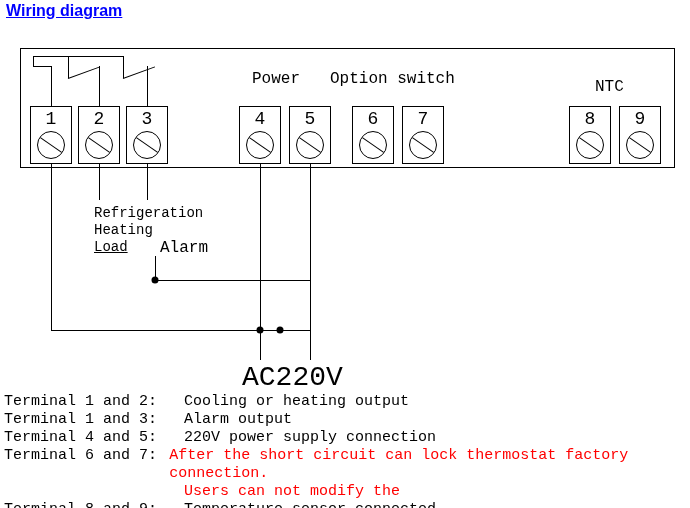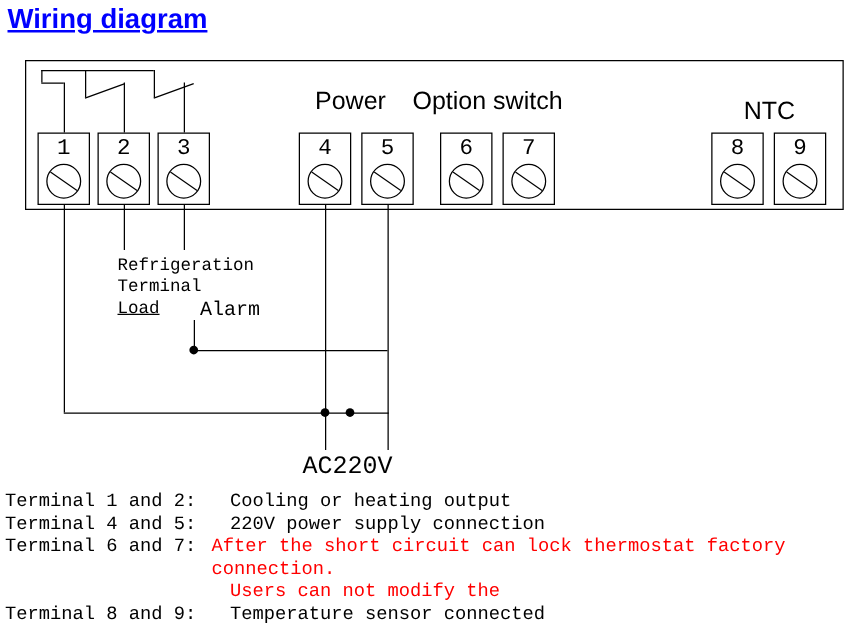--- a/index.html
+++ b/index.html
@@ -9,37 +9,37 @@
       background: #ffffff;
       font-family: "Courier New", monospace;
       position: relative;
       overflow: hidden;
     }
     .title {
       position: absolute;
       top: 2px;
       left: 6px;
       color: #0000ff;
-      font-size: 22px;
+      font-size: 16px;
       font-weight: bold;
       text-decoration: underline;
       font-family: Arial, sans-serif;
     }
     .diagram-box {
       position: absolute;
       top: 48px;
       left: 20px;
       width: 655px;
       height: 120px;
       border: 1px solid #000;
     }
     .section-label {
       position: absolute;
-      font-size: 20px;
-      font-family: Liberation Sans, sans-serif;
+      font-size: 16px;
+      font-family: Liberation Mono, monospace;
     }
     
     .terminal {
       position: absolute;
       top: 106px;
       width: 42px;
       height: 58px;
       border: 1px solid #000;
       background: #fff;
     }
@@ -83,21 +83,21 @@
       transform: translate(-50%, -50%);
     }
     .note-block-left {
       position: absolute;
       font-size: 14px;
       line-height: 17px;
       left: 94px;
     }
     .ac220 {
       position: absolute;
-      font-size: 20px;
+      font-size: 28px;
     }
     .legend {
       position: absolute;
       left: 4px;
       top: 393px;
       font-size: 15px;
       line-height: 18px;
     }
     .legend-row { display: flex; }
     .legend-left { width: 180px; }
@@ -193,32 +193,34 @@
 <div class="hline" style="left:51px; top:330px; width:260px;"></div>
 
 <div class="node" style="left:155px; top:280px;"></div>
 <div class="node" style="left:260px; top:330px;"></div>
 <div class="node" style="left:280px; top:330px;"></div>
 
 <div class="hline" style="left:155px; top:280px; width:155px;"></div>
 <div class="vline" style="left:310px; top:280px; height:0;"></div>
 
 <div class="note-block-left" style="top:205px;">Refrigeration</div>
-<div class="note-block-left" style="top:222px;">Terminal</div>
+<div class="note-block-left" style="top:222px;">Heating</div>
 <div class="note-block-left" style="top:239px;text-decoration:underline;">Load</div>
 <div style="position:absolute; left:160px; top:239px; font-size:16px;">Alarm</div>
 
 <div class="ac220" style="left:242px; top:362px;">AC220V</div>
 
 <div class="legend">
   <div class="legend-row">
     <div class="legend-left">Terminal 1 and 2:</div>
     <div class="legend-right">Cooling or heating output</div>
   </div>
   <div class="legend-row">
+    <div class="legend-left">Terminal 1 and 3:</div>
+    <div class="legend-right">Alarm output</div>
   </div>
   <div class="legend-row">
     <div class="legend-left">Terminal 4 and 5:</div>
     <div class="legend-right">220V power supply connection</div>
   </div>
   <div class="legend-row">
     <div class="legend-left">Terminal 6 and 7:</div>
     <div class="legend-right red">After the short circuit can lock thermostat factory connection.</div>
   </div>
   <div class="legend-row">

